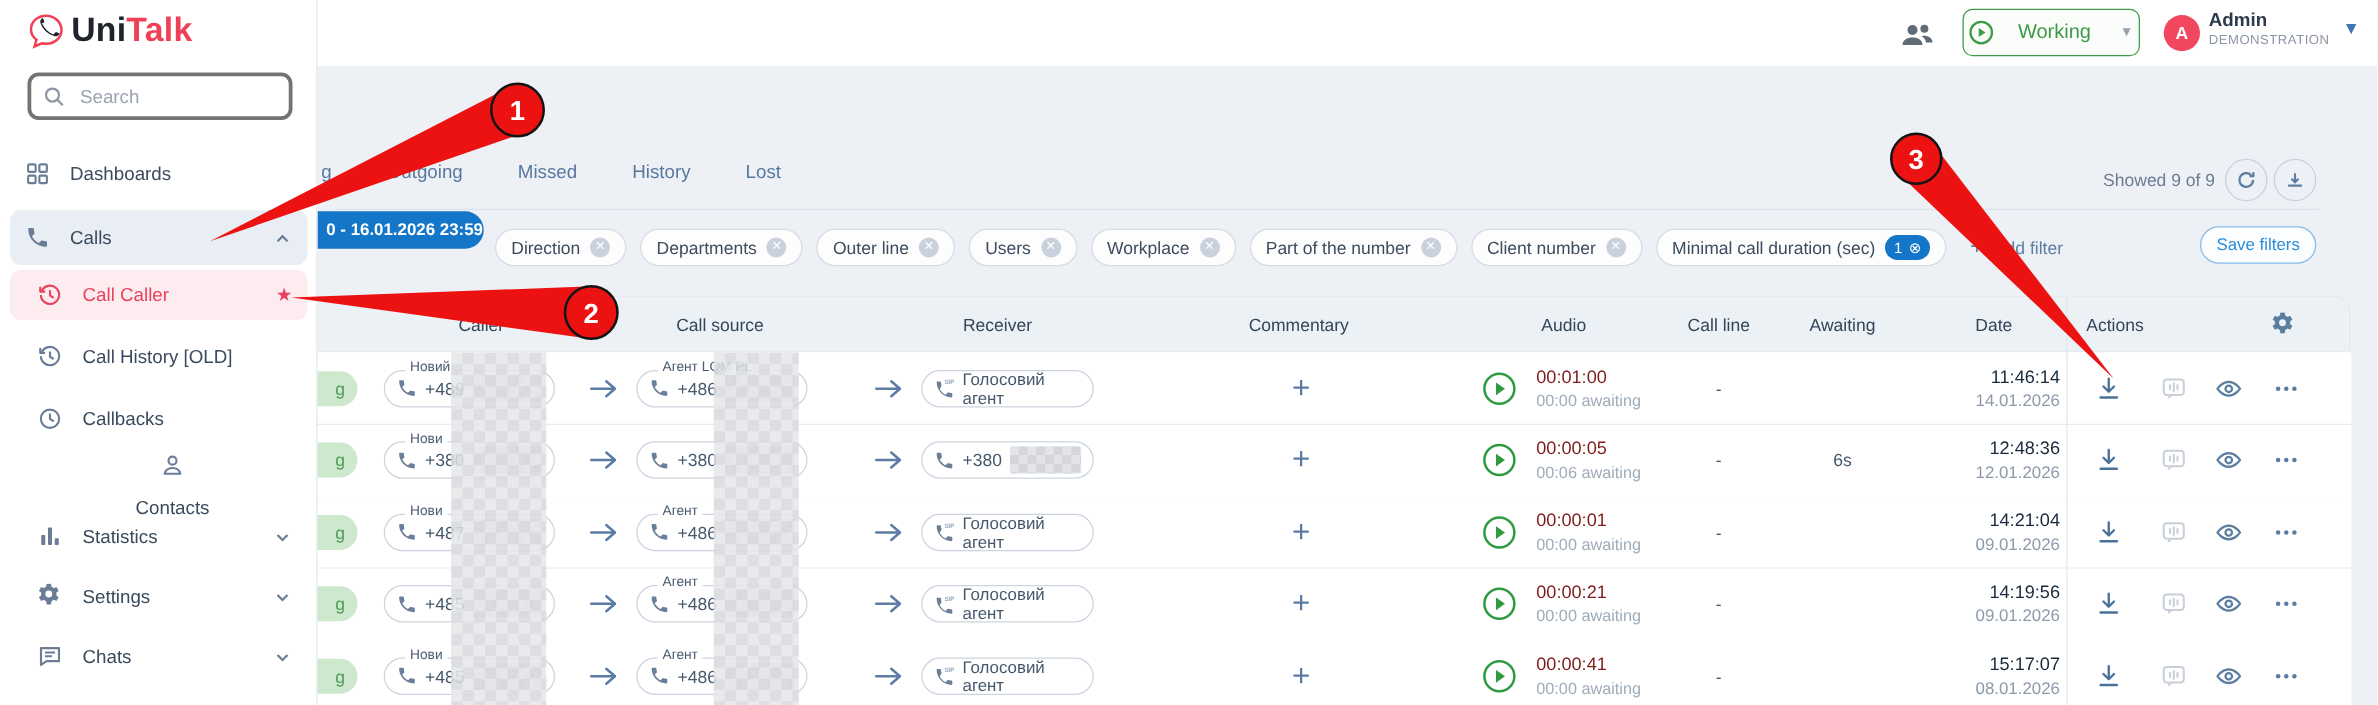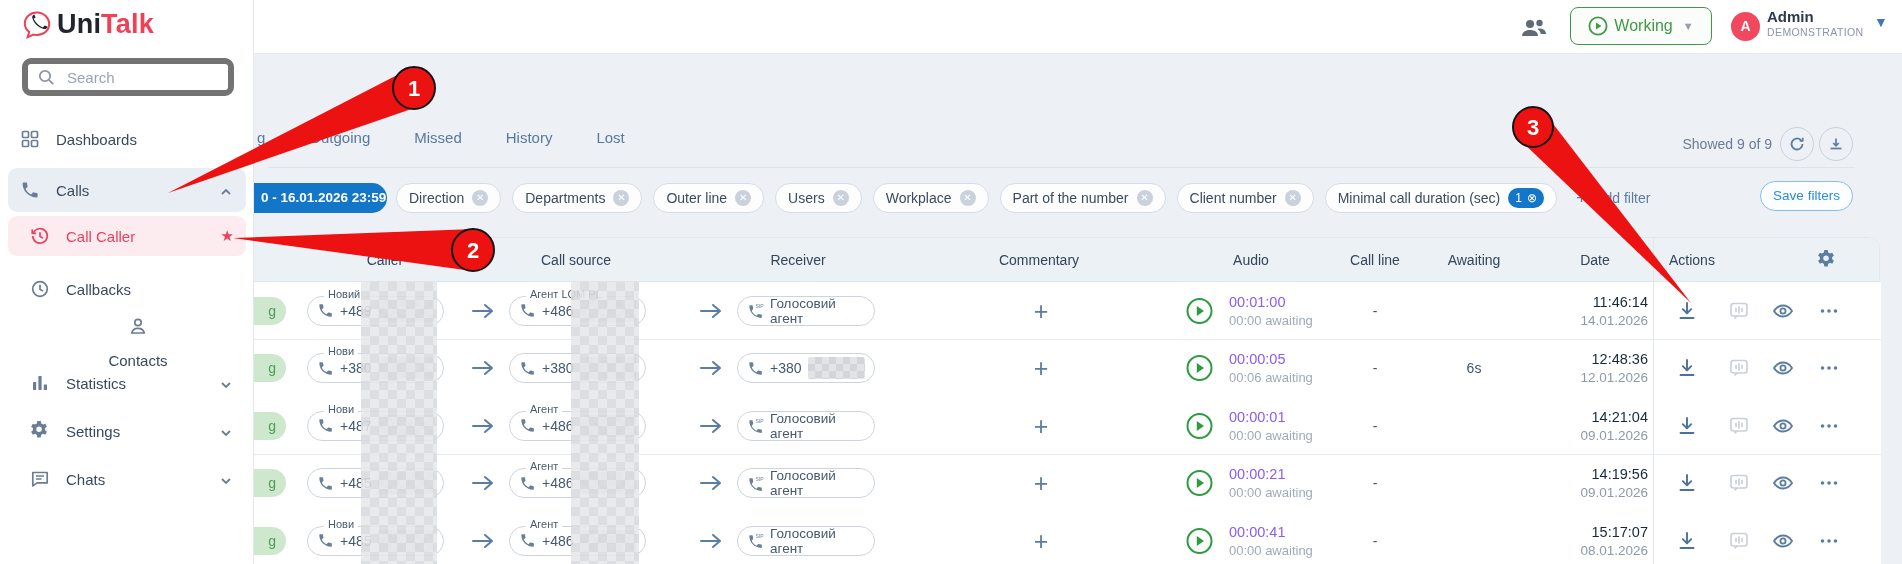--- a/index.html
+++ b/index.html
@@ -2,55 +2,55 @@
 <html><head>
 <meta charset="utf-8">
 <style>
   *{box-sizing:border-box;margin:0;padding:0}
   html,body{width:1902px;height:564px;overflow:hidden}
   body{position:relative;background:#edf1f6;font-family:"Liberation Sans",sans-serif;color:#2e3f52}
 
   
   .topbar{position:absolute;left:0;top:0;width:1902px;height:54px;background:#fff;border-bottom:1px solid #e8eaee;z-index:10}
   .tb-people{position:absolute;left:1521px;top:15px;width:26px;height:24px;color:#5f6b76}
-  .working-btn{position:absolute;left:1570px;top:7px;width:142px;height:38px;border:1.5px solid #3e9a47;border-radius:8px;background:#fbfdfa;display:flex;align-items:center;justify-content:center;gap:6px;cursor:pointer}
+  .working-btn{position:absolute;left:1570px;top:7px;width:142px;height:38px;border:1.5px solid #3e9a47;border-radius:8px;background:#fbfdfa;display:flex;align-items:center;justify-content:center;gap:19px;cursor:pointer}
   .working-btn .wlabel{color:#3e9a47;font-size:16px}
   .working-btn .wcaret{color:#98a1ab;font-size:11px;margin-left:4px}
   .avatar{position:absolute;left:1731px;top:12px;width:29px;height:29px;border-radius:50%;background:#f2485f;color:#fff;font-size:14px;font-weight:bold;text-align:center;line-height:29px}
   .uname{position:absolute;left:1767px;top:8px;font-size:15px;color:#2c3a4c;font-weight:600}
   .uorg{position:absolute;left:1767px;top:26px;font-size:10.5px;color:#8b95a3;letter-spacing:.4px}
   .ucaret{position:absolute;left:1874px;top:14px;color:#4176b5;font-size:14px}
 
   
   .sidebar{position:absolute;left:0;top:0;width:254px;height:564px;background:#fff;border-right:1px solid #e4e6ea;z-index:60}
   .logo{position:absolute;left:22px;top:9px;display:flex;align-items:center;gap:5px}
   .logo-text{font-size:27px;font-weight:bold;color:#20242c;letter-spacing:.2px}
   .logo-text .accent{color:#ef4056}
-  .search-box{position:absolute;left:22px;top:58px;width:212px;height:38px;border:6px solid #737373;border-radius:9px;background:#fff;display:flex;align-items:center;padding:0 10px;gap:12px}
+  .search-box{position:absolute;left:22px;top:58px;width:212px;height:38px;border:3px solid #737373;border-radius:9px;background:#fff;display:flex;align-items:center;padding:0 10px;gap:12px}
   .search-box input{border:none;outline:none;font-size:15px;color:#3a4a5e;width:150px;font-family:"Liberation Sans",sans-serif;background:transparent}
   .search-box input::placeholder{color:#9aa4b0}
   .side-list{position:absolute;left:8px;top:122px;width:238px}
   .side-item{display:flex;align-items:center;gap:16px;height:34px;padding-left:12px;border-radius:9px;font-size:15px;color:#3a4a5e;cursor:pointer;position:relative}
   .side-item .sicon{width:20px;height:20px;color:#6b7d96;flex:0 0 20px}
   .side-item .schev{position:absolute;right:14px;color:#6b7d96;width:12px;height:12px}
   .side-item.sec{height:44px;background:#e9eef4;margin-top:12px}
   .side-item.sub{padding-left:22px}
   .side-item.active{background:#fdecef;color:#e8425e;height:40px;margin:4px 0}
   .side-item.active .sicon{color:#e8425e}
   .side-item .star{position:absolute;right:12px;color:#e8425e;font-size:15px}
 
   
   .tabs{position:absolute;left:257px;top:129px;display:flex;gap:44px;font-size:15px;color:#5878a0;z-index:1}
   .tab{cursor:pointer;white-space:nowrap}
   .showed{position:absolute;top:136px;right:130px;font-size:14px;color:#6b7c92}
   .circbtn{position:absolute;top:127px;width:34px;height:34px;border:1px solid #c8d1db;border-radius:50%;color:#5b7da0;display:flex;align-items:center;justify-content:center;cursor:pointer}
   .divider{position:absolute;left:268px;right:47px;top:167px;height:1px;background:#dce3eb}
 
   
-  .datechip{position:absolute;left:230px;top:183px;width:157px;height:30px;background:#1376c8;border-radius:15px;color:#fff;font-size:13.5px;font-weight:bold;line-height:30px;padding-left:31px;white-space:nowrap;z-index:2;cursor:pointer}
+  .datechip{position:absolute;left:230px;top:169px;width:157px;height:30px;background:#1376c8;border-radius:15px;color:#fff;font-size:13.5px;font-weight:bold;line-height:30px;padding-left:31px;white-space:nowrap;z-index:2;cursor:pointer}
   .chips{position:absolute;left:396px;top:183px;display:flex;gap:11px;align-items:center;z-index:2}
   .chip{height:30px;border:1px solid #d5dce4;border-radius:15px;background:#fdfdfe;display:flex;align-items:center;padding:0 12px;font-size:14px;color:#3c4b5d;gap:8px;white-space:nowrap;cursor:pointer}
   .chip .xcirc{width:16px;height:16px;border-radius:50%;background:#c9d1dc;color:#fff;font-size:10px;line-height:16px;text-align:center}
   .chip .bluebadge{height:20px;border-radius:10px;background:#1376c8;color:#fff;font-size:12px;display:flex;align-items:center;padding:0 7px;gap:5px}
   .addfilter{display:flex;align-items:center;gap:8px;color:#5b7ca3;font-size:14px;margin-left:8px;cursor:pointer}
   .addfilter .plus{font-size:19px}
   .savefilters{position:absolute;left:1760px;top:181px;width:93px;height:30px;border:1px solid #86bdea;border-radius:15px;color:#2a8fd8;font-size:13.5px;background:#fbfdff;text-align:center;line-height:28px;cursor:pointer}
 
   
   .card{position:absolute;left:240px;top:237px;width:1640px;height:345px;background:#fff;border:1px solid #e2e7ed;border-radius:12px 12px 0 0;z-index:5}
@@ -64,21 +64,21 @@
   .dirpill{left:-36px;width:81px;height:28px;background:#cde8cd;border-radius:14px;color:#4f9d57;font-size:14px;text-align:right;padding-right:10px;line-height:28px}
   .npill{height:30px;border:1px solid #ccd5df;border-radius:15px;display:flex;align-items:center;padding:0 9px;gap:6px;font-size:14px;color:#45586d;background:#fff}
   .npill .picon{width:17px;height:17px;color:#6b8098;flex:0 0 17px}
   .plabel{position:absolute;top:-8px;left:16px;background:#fff;padding:0 4px;font-size:11px;color:#4a5b70;white-space:nowrap;line-height:10px}
   .pblur,.iblur{height:22px;border-radius:2px;background-color:#e3e4e7;background-image:linear-gradient(45deg,#d4d5d9 25%,transparent 25%,transparent 75%,#d4d5d9 75%),linear-gradient(45deg,#d4d5d9 25%,transparent 25%,transparent 75%,#d4d5d9 75%);background-size:14px 14px;background-position:0 0,7px 7px}
   .pblur{flex:1}
   .rarrow{color:#5b7ca3;width:24px;height:18px}
   .cplus{left:788px;width:24px;text-align:center;font-size:25px;color:#5b7ca3;font-weight:400;cursor:pointer}
   .play{left:945px;width:27px;height:27px;color:#2e9b40;cursor:pointer}
   .audio{left:988px;width:120px}
-  .dur{font-size:14.5px;color:#8b5cf6;font-weight:500}
+  .dur{font-size:14.5px;color:#7f1d1d;font-weight:500}
   .await{font-size:13px;color:#9fabb9;margin-top:3px}
   .tries{left:1120px;width:28px;text-align:center;font-size:14px;color:#43556a}
   .awaitv{left:1203px;width:60px;text-align:center;font-size:14px;color:#43556a}
   .datecol{left:1287px;width:120px;text-align:right}
   .dtime{font-size:14.5px;color:#17293c;font-weight:500}
   .ddate{font-size:13.5px;color:#8d9aa9;margin-top:3px}
   .acts{position:absolute;left:1412px;top:0;height:100%;width:228px;border-left:1px solid #e1e7ed}
   .aicon{position:absolute;top:50%;transform:translateY(-50%);width:22px;height:22px;cursor:pointer}
   .strip{position:absolute;top:44px;bottom:0;z-index:6;opacity:.88;background-color:#e7e8ea;background-image:linear-gradient(45deg,#d9dadd 25%,transparent 25%,transparent 75%,#d9dadd 75%),linear-gradient(45deg,#d9dadd 25%,transparent 25%,transparent 75%,#d9dadd 75%);background-size:18px 18px;background-position:0 0,9px 9px}
   .strip.s1{left:120px;width:76px}
@@ -570,20 +570,28 @@
       </div>
       <div class="side-item active sub" style="margin-top: 4px;">
         <span class="sicon"><svg viewBox="0 0 20 20" fill="none" stroke="currentColor" stroke-width="1.7">
             <path d="M3.2 7.2A7.3 7.3 0 1 1 2.7 10"></path>
             <path d="M2.2 3.4v3.9h3.9" stroke-linejoin="round"></path>
             <path d="M10 6.2v4.2l2.9 1.8"></path>
           </svg></span>
         <span class="slabel">Call Caller</span>
         <span class="star">★</span>
       </div>
+      <div class="side-item sub" style="margin-top: 12px;">
+        <span class="sicon"><svg viewBox="0 0 20 20" fill="none" stroke="currentColor" stroke-width="1.7">
+            <path d="M3.2 7.2A7.3 7.3 0 1 1 2.7 10"></path>
+            <path d="M2.2 3.4v3.9h3.9" stroke-linejoin="round"></path>
+            <path d="M10 6.2v4.2l2.9 1.8"></path>
+          </svg></span>
+        <span class="slabel">Call History [OLD]</span>
+      </div>
       <div class="side-item sub" style="margin-top: 16px;">
         <span class="sicon"><svg viewBox="0 0 20 20" fill="none" stroke="currentColor" stroke-width="1.7">
             <circle cx="10" cy="10" r="7.3"></circle>
             <path d="M10 5.8v4.4l3 1.9"></path>
           </svg></span>
         <span class="slabel">Callbacks</span>
       </div>
       <div class="side-item sub" style="margin-top: 10px; flex-direction: column;">
         <span class="sicon"><svg viewBox="0 0 20 20" fill="none" stroke="currentColor" stroke-width="1.7">
             <circle cx="10" cy="6.5" r="3.2"></circle>

